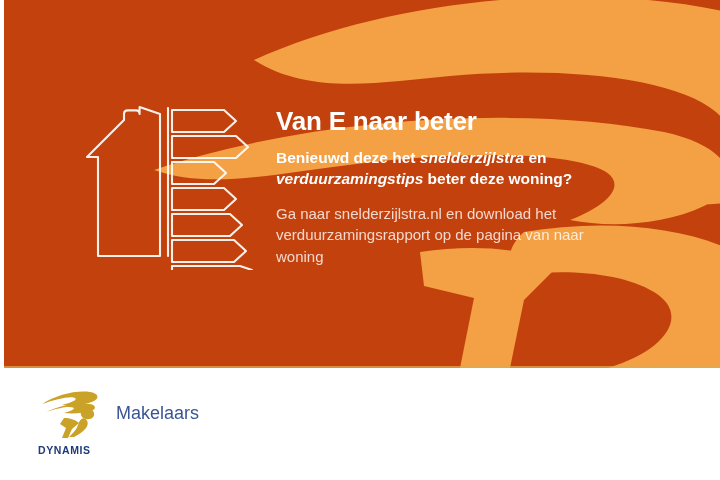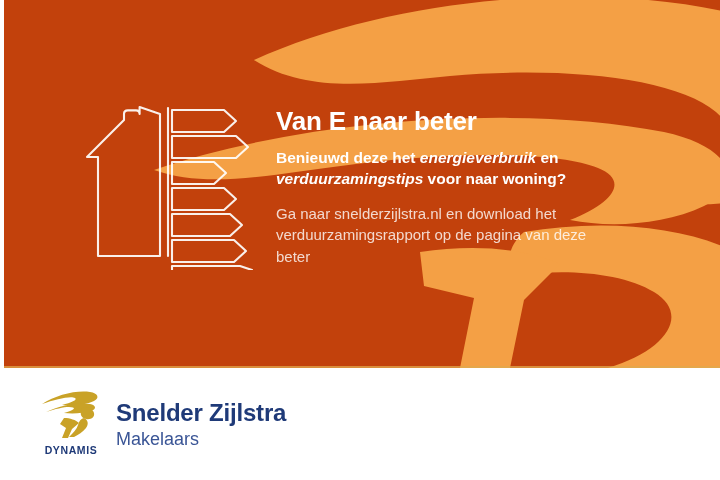--- a/index.html
+++ b/index.html
@@ -113,21 +113,20 @@
     width: 66px;
     height: 68px;
     position: relative;
     flex: none;
   }
   .dynamis-word {
     position: absolute;
     left: 0;
     bottom: 0;
     width: 66px;
-    text-align: center;
     font-size: 10.5px;
     font-weight: bold;
     letter-spacing: .6px;
     color: #1f3a78;
   }
   .logo-words {
     margin-left: 12px;
     padding-top: 12px;
   }
   .brand-name {
@@ -193,24 +192,24 @@
         <path d="M 108,114 L 166,114 L 178,125 L 166,136 L 108,136 Z"></path>
         <path d="M 108,140 L 170,140 L 182,151 L 170,162 L 108,162 Z"></path>
         <path d="M 108,166 L 176,166 L 188,170 L 176,174 L 108,174 Z"></path>
       </g>
     </svg>
 
     <div class="copy">
       <div class="headline">Van E naar beter</div>
 
       <div class="subhead">
-        <span>Benieuwd deze het </span><em>energieverbruik</em><span> en </span><em>verduurzamingstips</em><span> voor naar woning?</span>
+        <span>Benieuwd deze het </span><em>snelderzijlstra</em><span> en </span><em>verduurzamingstips</em><span> beter deze woning?</span>
       </div>
 
-      <p class="bodytext">Ga naar snelderzijlstra.nl en download het verduurzamingsrapport op de pagina van deze beter</p>
+      <p class="bodytext">Ga naar snelderzijlstra.nl en download het verduurzamingsrapport op de pagina van naar woning</p>
     </div>
 
     <div class="hero-edge"></div>
   </div>
 
   <div class="logo-band">
     <div class="logo-lockup">
 
       <div class="logo-mark">
         <svg viewBox="0 0 66 52" width="66" height="52" aria-hidden="true">
@@ -231,20 +230,19 @@
                      L 31,49 C 35,45 39,41 40,37 C 41,33 43,30.6 46,30 Z"></path>
 
             <path d="M 26,30 C 32,30 38,32 41,35 L 34,41 L 30,50 L 24,50
                      L 28,40 L 22,36 Z"></path>
           </g>
         </svg>
         <div class="dynamis-word">DYNAMIS</div>
       </div>
 
       <div class="logo-words">
-        <div class="brand-name">Snelder Zijlstra</div>
         <div class="brand-sub">Makelaars</div>
       </div>
 
     </div>
   </div>
 
 </div>
 
 </body></html>

